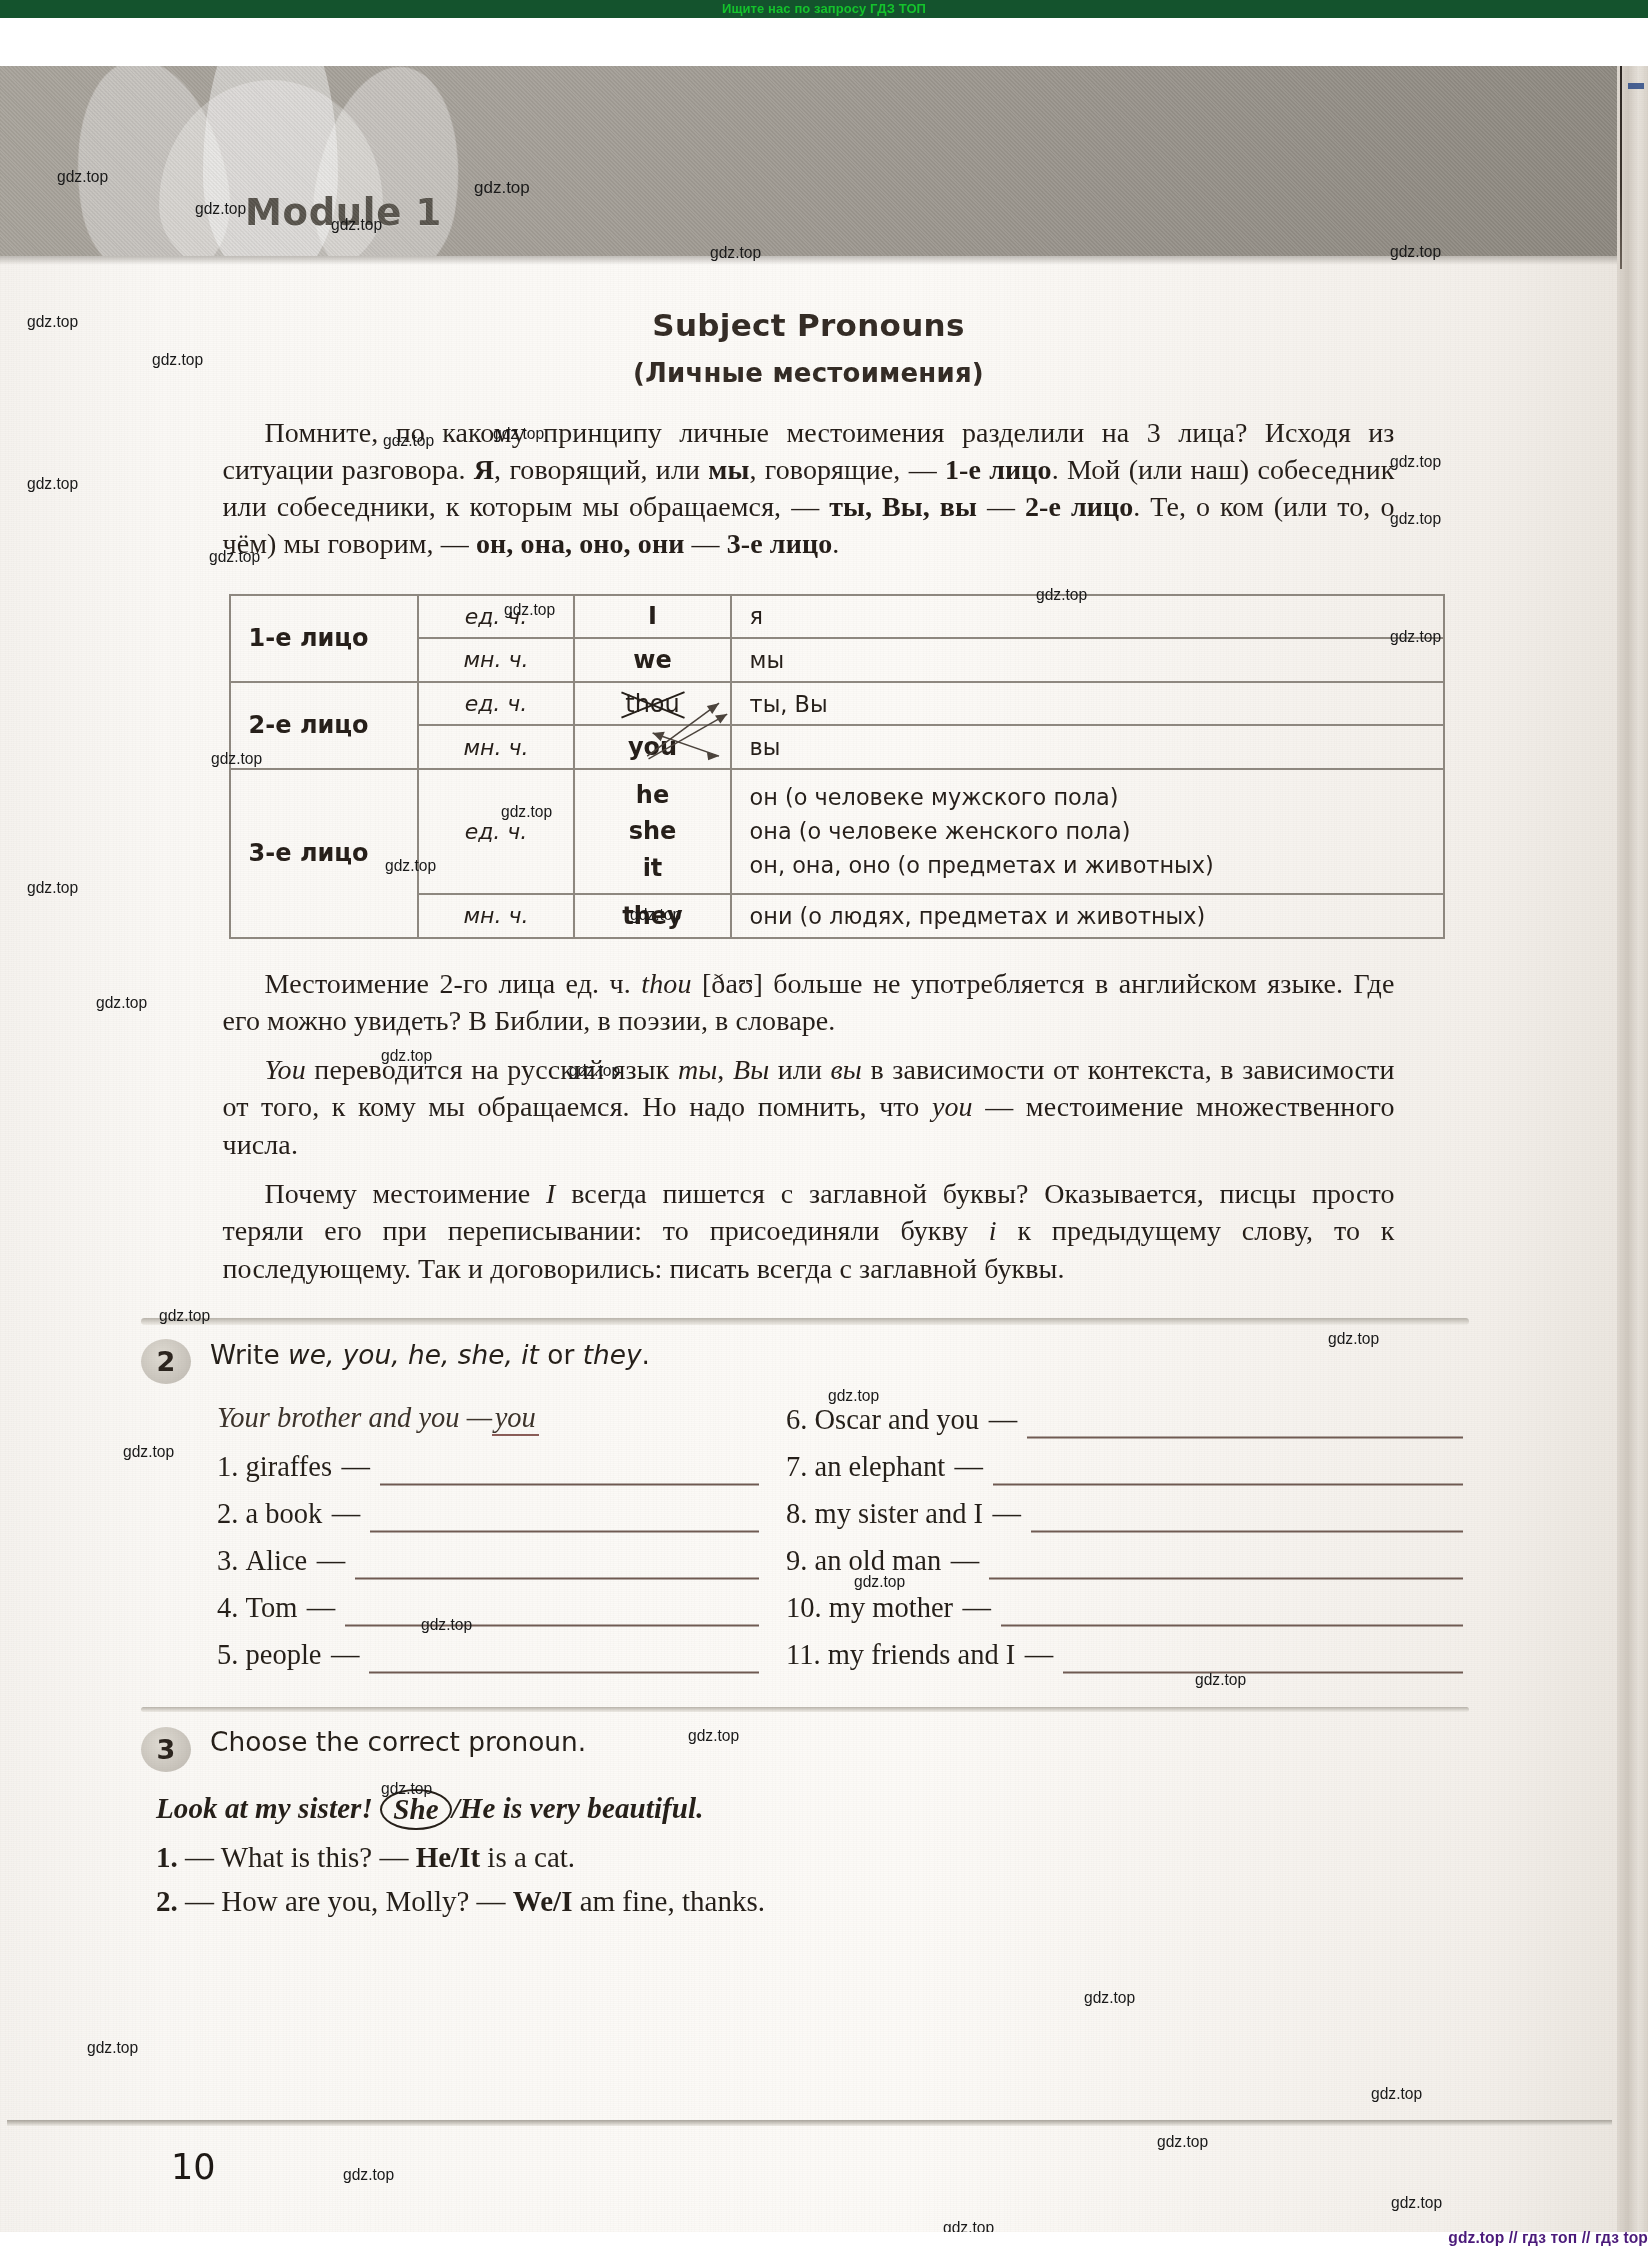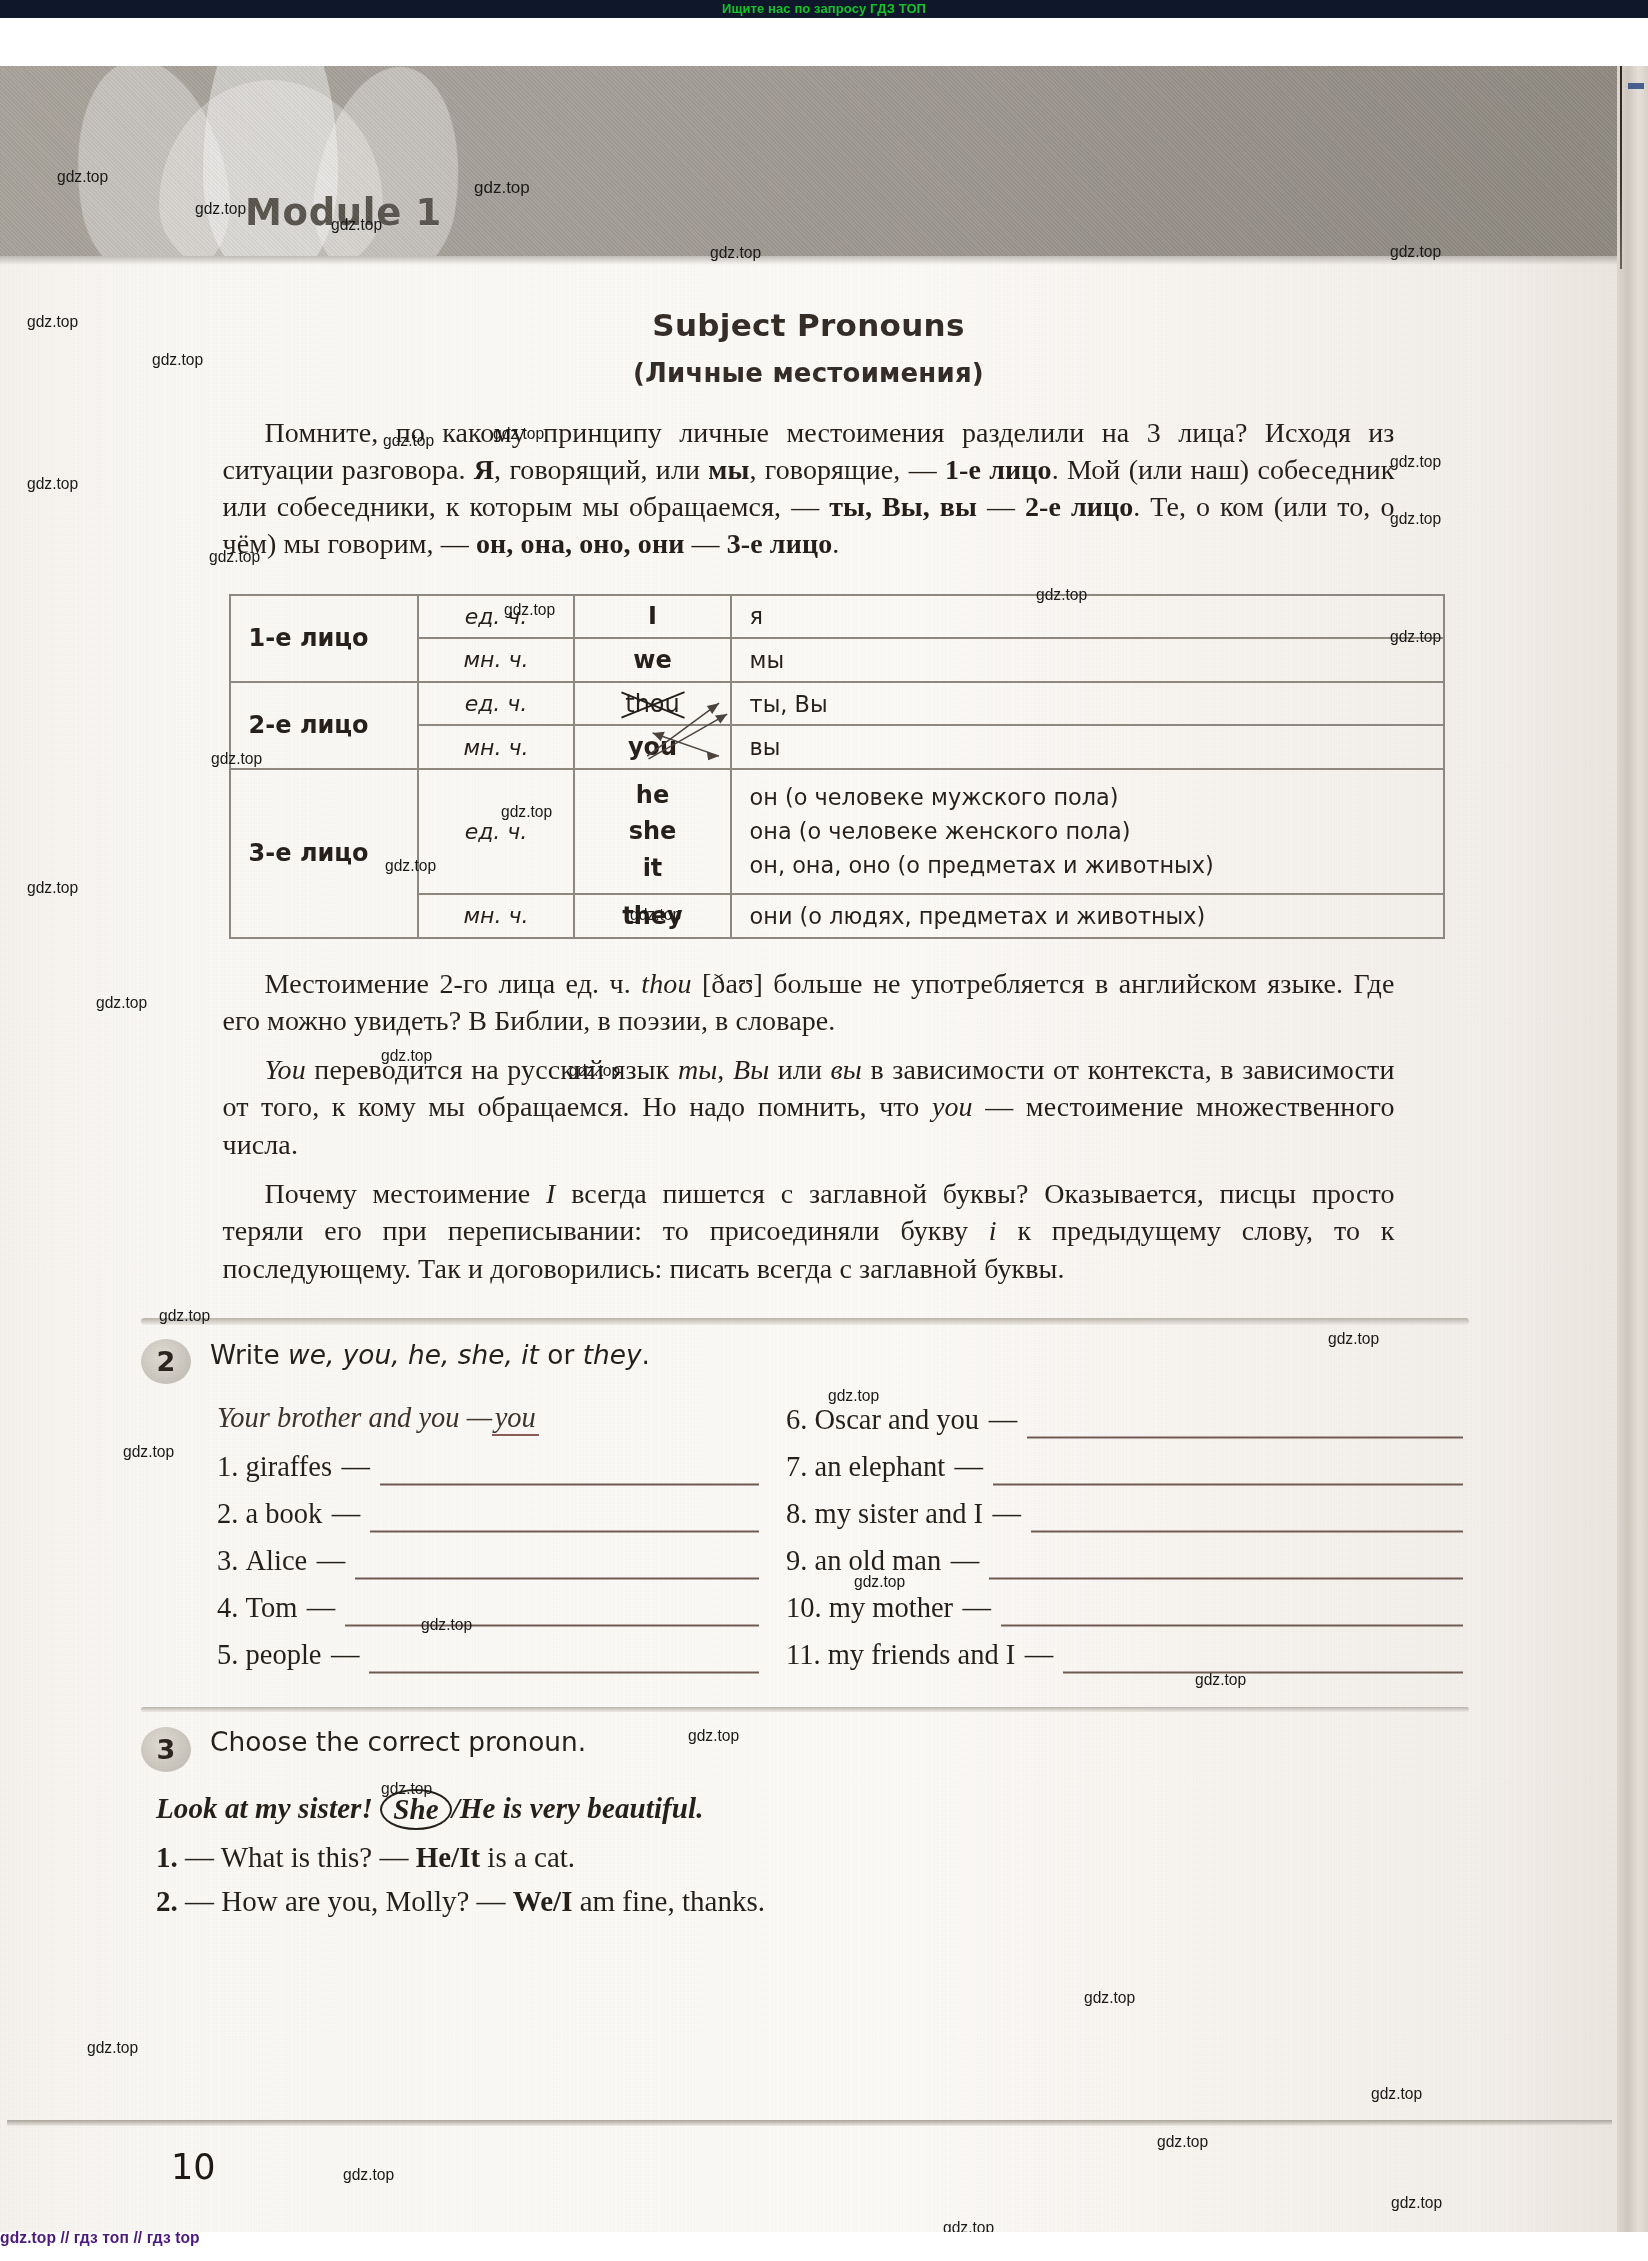--- a/index.html
+++ b/index.html
@@ -8,21 +8,21 @@
     width: 1648px; height: 2261px;
     background: #ffffff;
     font-family: "Liberation Serif", serif;
     position: relative;
     overflow: hidden;
   }
 
   
   .promo-bar {
     position:absolute; left:0; top:0; width:1648px; height:17.6px;
-    background:#0f172a; text-align:center;
+    background:#14532d; text-align:center;
   }
   .promo-bar span {
     font-family:"Liberation Sans", sans-serif;
     font-size:13px; font-weight:700; color:#14c22c;
     letter-spacing:0.1px; line-height:17.6px; display:inline-block;
   }
 
   
   .page {
     position:absolute; left:0; top:17.6px; width:1648px; height:2166px;
@@ -206,21 +206,21 @@
     position:absolute; left:6.8px; top:2054px; width:1605px; height:6.1px;
     background:linear-gradient(180deg,#aaa59d,#d3cfc8 60%,#efece6);
   }
   .pageno{
     position:absolute; left:171px; top:2081px;
     font-family:"DejaVu Sans", sans-serif;
     font-size:35px; color:#1d1814;
   }
 
   .bottom-links{
-    position:absolute; left:0; top:2229px; width:1648px; text-align:left;
+    position:absolute; left:0; top:2229px; width:1648px; text-align:right;
   }
   .bottom-links span{
     font-family:"Liberation Sans", sans-serif;
     font-size:15.6px; color:#4b1a7a; font-weight:600; letter-spacing:0.1px;
   }
 
   
   .wm{
     position:absolute;
     font-family:"Liberation Sans", sans-serif;

